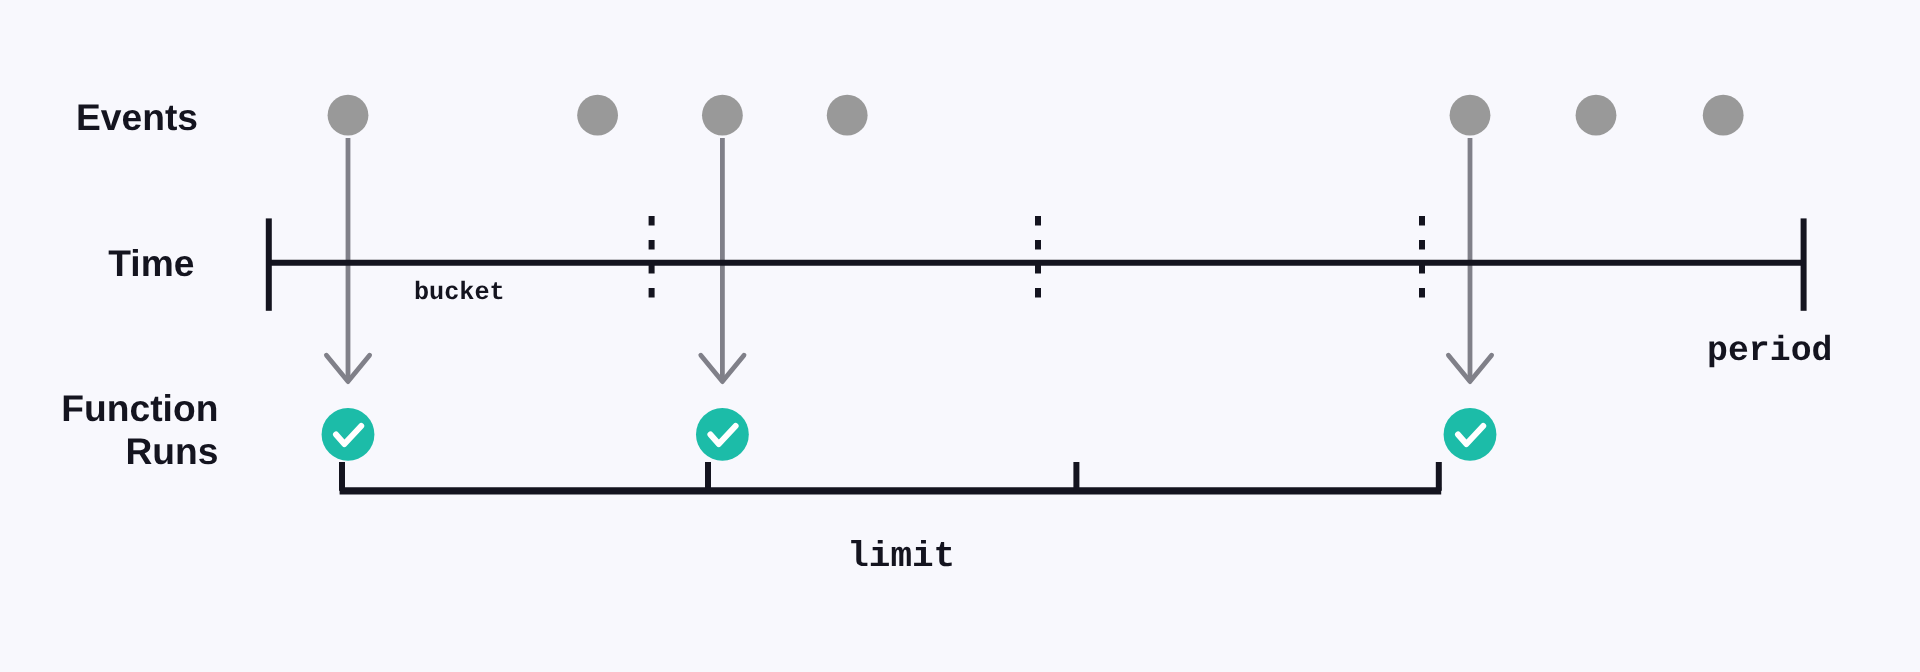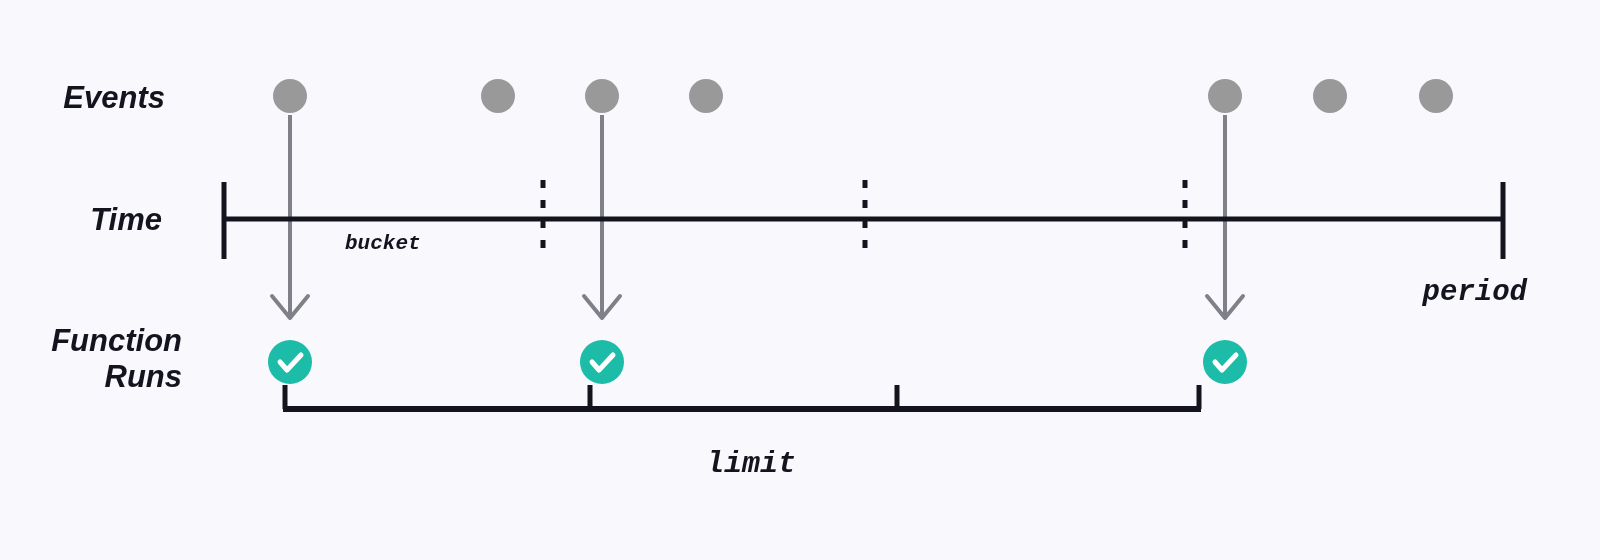--- a/index.html
+++ b/index.html
@@ -10,21 +10,20 @@
     width: 1600px;
     height: 560px;
     background: #f8f8fd;
     font-family: "Liberation Sans", sans-serif;
     overflow: hidden;
   }
   #diagram-root {
     position: relative;
     width: 1396px;
     height: 560px;
-    font-style: italic;
   }
   #diagram-svg {
     position: absolute;
     top: 0;
     left: 0;
     display: block;
   }
   .row-label {
     font-family: "Liberation Sans", sans-serif;
     font-weight: bold;

